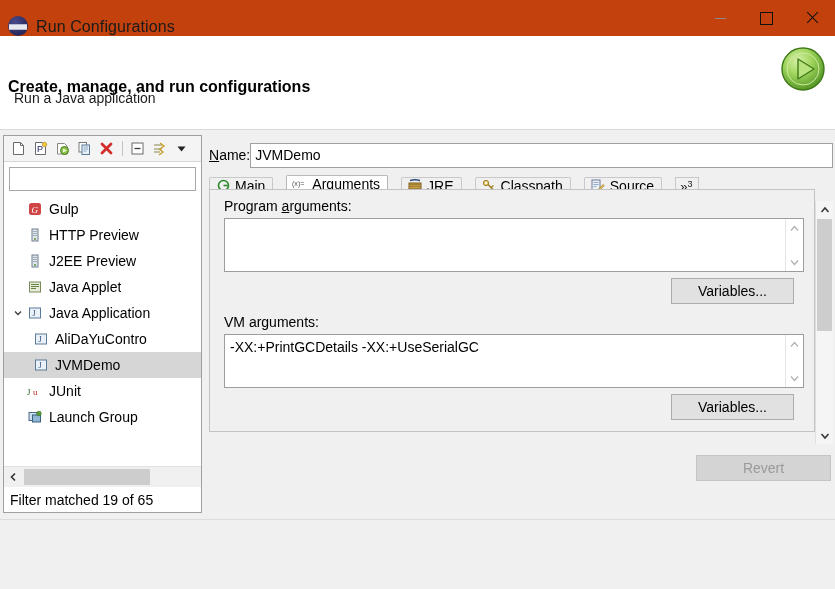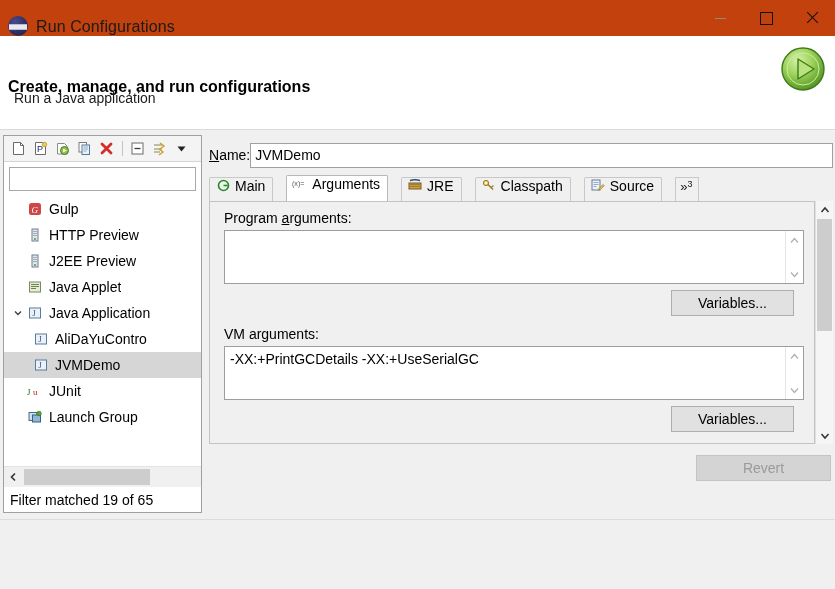--- a/index.html
+++ b/index.html
@@ -299,21 +299,21 @@
     background: #f0f0f0;
     border: 1px solid #c8c8c8;
     border-bottom: 0;
     box-sizing: border-box;
     color: #1a1a1a;
   }
   .tab-more sub { font-size: 9px; }
 
   .tab-body {
     position: absolute;
-    left: 4px; top: 66px;
+    left: 4px; top: 54px;
     width: 606px;
     height: 243px;
     background: #f0f0f0;
     border: 1px solid #c3c3c3;
     box-sizing: border-box;
     overflow: hidden;
   }
   .args-group { padding: 8px 10px 0 14px; }
   .args-label { font-size: 14px; margin-bottom: 4px; }
   .args-box {

